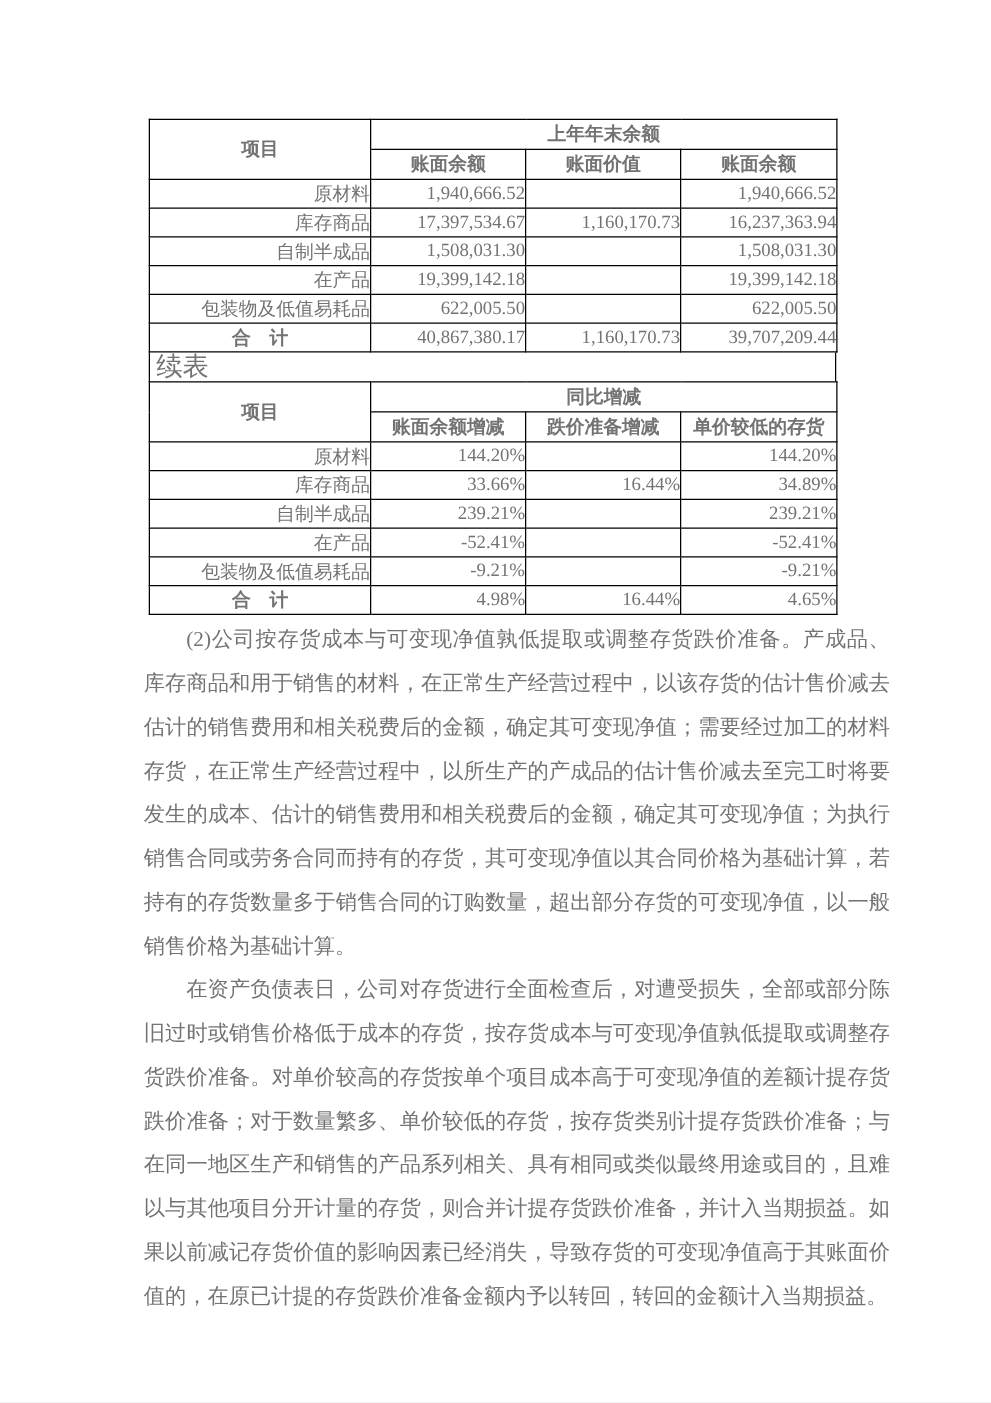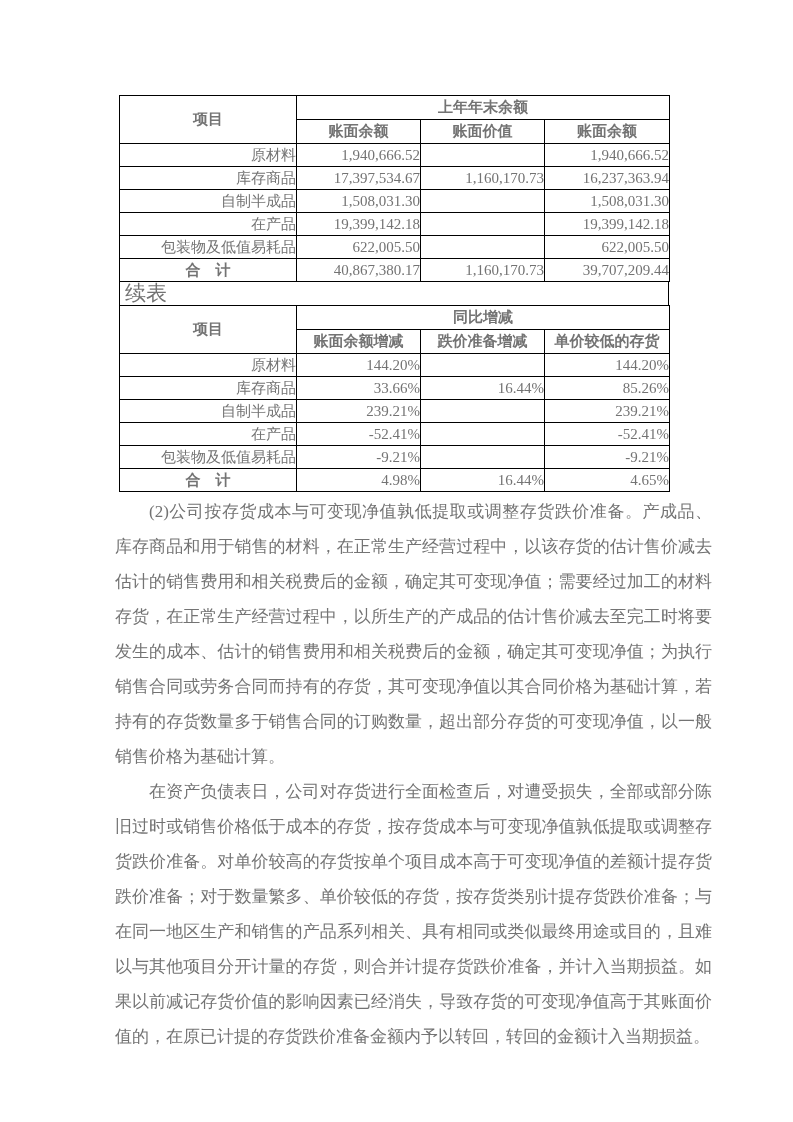--- a/index.html
+++ b/index.html
@@ -164,21 +164,21 @@
         <tr>
           <td class="item">原材料</td>
           <td class="num">144.20%</td>
           <td class="num"></td>
           <td class="num">144.20%</td>
         </tr>
         <tr>
           <td class="item">库存商品</td>
           <td class="num">33.66%</td>
           <td class="num">16.44%</td>
-          <td class="num">85.26%</td>
+          <td class="num">34.89%</td>
         </tr>
         <tr>
           <td class="item">自制半成品</td>
           <td class="num">239.21%</td>
           <td class="num"></td>
           <td class="num">239.21%</td>
         </tr>
         <tr>
           <td class="item">在产品</td>
           <td class="num">-52.41%</td>

